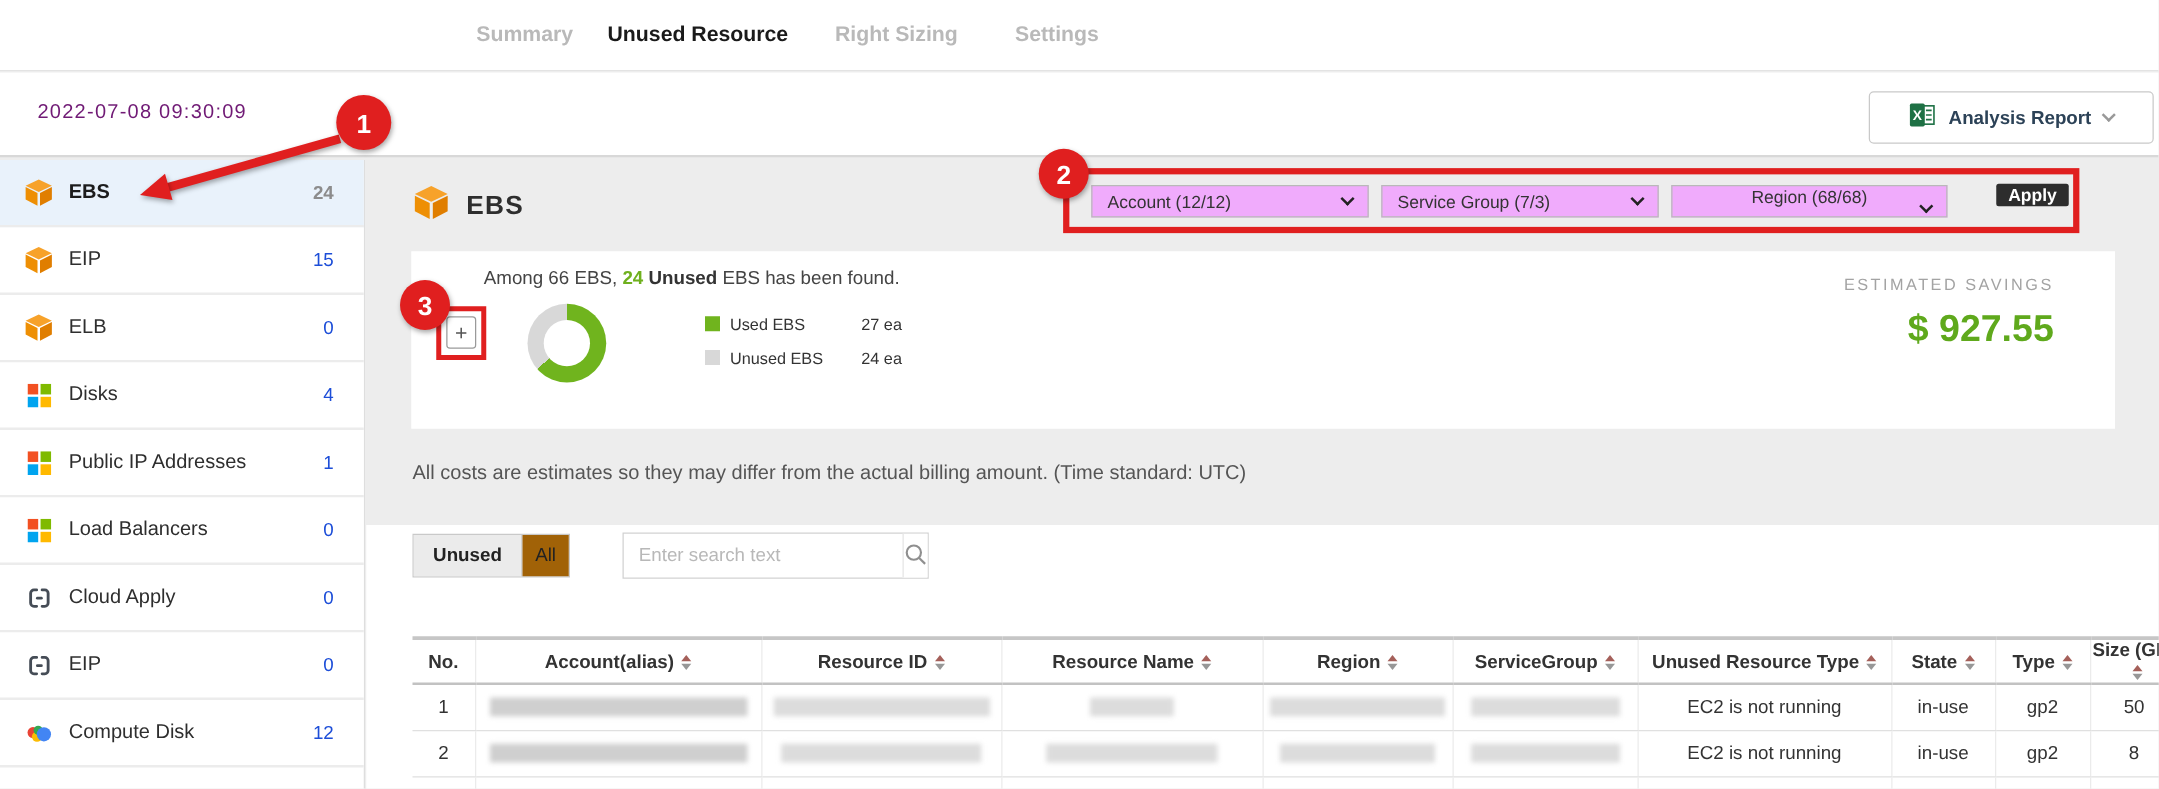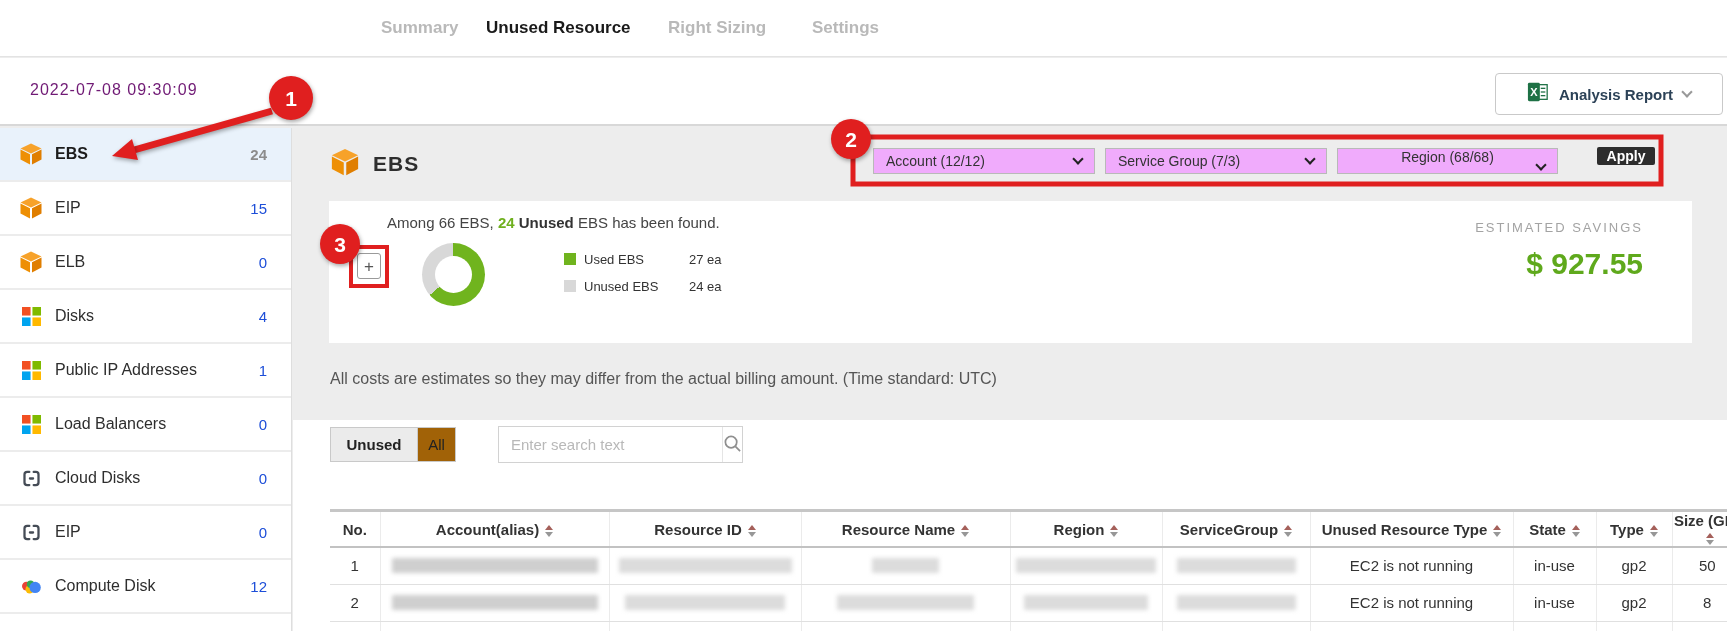--- a/index.html
+++ b/index.html
@@ -200,21 +200,21 @@
     <span class="cnt">0</span>
   </div>
   <div class="side-item">
     <span class="icn">
         <svg width="21" height="21" viewBox="0 0 24 24" fill="none" stroke="#454c56" stroke-width="2.6" stroke-linecap="round">
           <path d="M9.5 4.5 H7 a3 3 0 0 0 -3 3 v9 a3 3 0 0 0 3 3 h2.5"></path>
           <path d="M14.5 4.5 H17 a3 3 0 0 1 3 3 v9 a3 3 0 0 1 -3 3 h-2.5"></path>
           <line x1="10.2" y1="12" x2="13.8" y2="12"></line>
         </svg>
       </span>
-    <span class="lbl">Cloud Disks</span>
+    <span class="lbl">Cloud Apply</span>
     <span class="cnt">0</span>
   </div>
   <div class="side-item">
     <span class="icn">
         <svg width="21" height="21" viewBox="0 0 24 24" fill="none" stroke="#454c56" stroke-width="2.6" stroke-linecap="round">
           <path d="M9.5 4.5 H7 a3 3 0 0 0 -3 3 v9 a3 3 0 0 0 3 3 h2.5"></path>
           <path d="M14.5 4.5 H17 a3 3 0 0 1 3 3 v9 a3 3 0 0 1 -3 3 h-2.5"></path>
           <line x1="10.2" y1="12" x2="13.8" y2="12"></line>
         </svg>
       </span>

